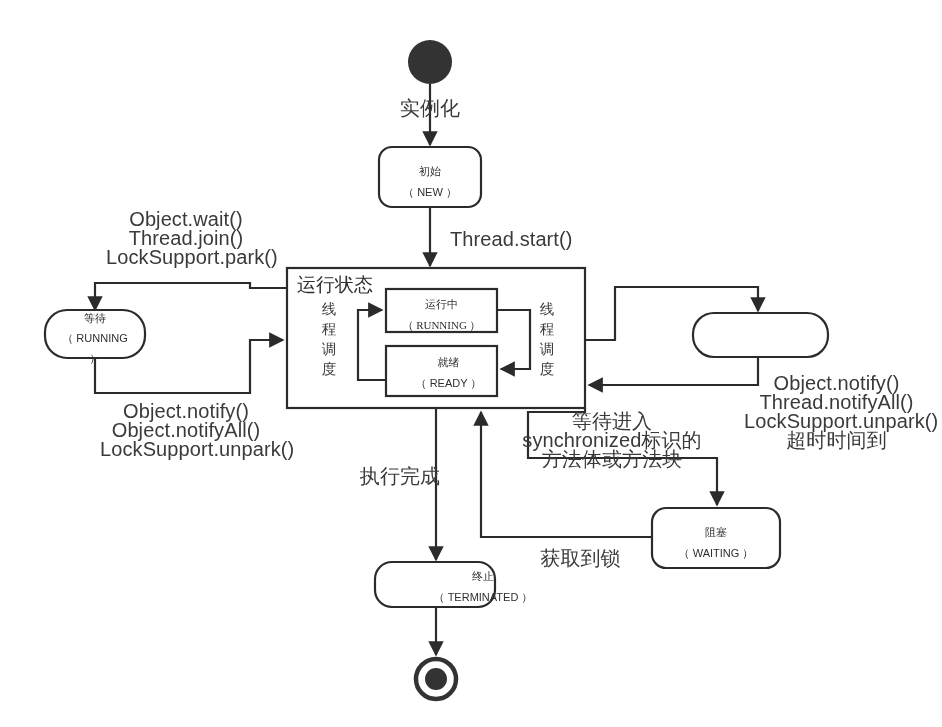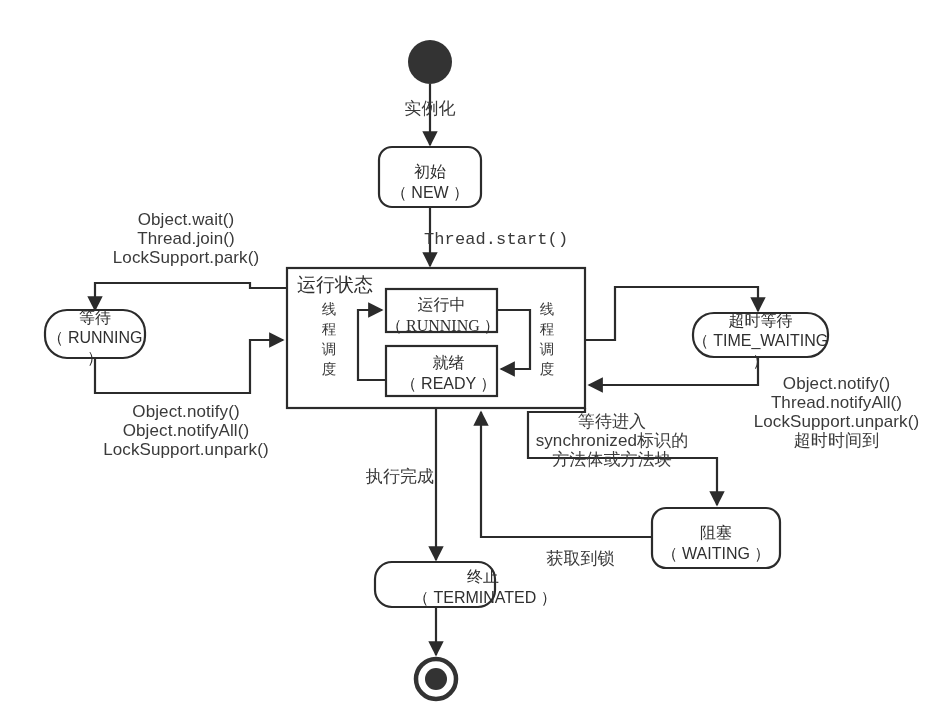--- a/index.html
+++ b/index.html
@@ -42,30 +42,30 @@
     stroke: none;
   }
   .ring {
     fill: none;
     stroke: #333333;
     stroke-width: 4.5;
   }
   .lbl {
     position: absolute;
     color: #3a3a3a;
-    font-size: 17px;
+    font-size: 20px;
     line-height: 19px;
     white-space: pre;
     text-align: center;
     letter-spacing: 0.1px;
   }
   .state-text {
     position: absolute;
     text-align: center;
-    font-size: 16px;
+    font-size: 11px;
     line-height: 21px;
     color: #2f2f2f;
     white-space: pre;
     pointer-events: none;
   }
   .vert-label {
     position: absolute;
     width: 18px;
     font-size: 14.5px;
     line-height: 20px;
@@ -139,33 +139,30 @@
   <div class="state-text" style="left:386px; top:294px; width:111px;font-family:Liberation Serif, serif;"><span>运行中</span>
 <span>（ RUNNING ）</span></div>
 
   <div class="state-text" style="left:386px; top:352px; width:125px;"><span>就绪</span>
 <span>（ READY ）</span></div>
 
   <div class="state-text" style="left:35px; top:308px; width:120px; line-height:20px;"><span>等待</span>
 <span>（ RUNNING</span>
 <span>）</span></div>
 
-  <div class="state-text" style="left:683px; top:311px; width:155px; line-height:20px;"><span>超时等待</span>
-<span>（ TIME_WAITING</span>
-<span>）</span></div>
 
   <div class="state-text" style="left:652px; top:522px; width:128px;"><span>阻塞</span>
 <span>（ WAITING ）</span></div>
 
   <div class="state-text" style="left:365px; top:566px; width:140px;margin-left:48px;"><span>终止</span>
 <span>（ TERMINATED ）</span></div>
 
   <div class="lbl" style="left:370px; top:99px; width:120px;">实例化</div>
 
-  <div class="lbl" style="left:424px; top:230px; width:130px; text-align:left;font-family:Liberation Mono, monospace;">Thread.start()</div>
+  <div class="lbl" style="left:450px; top:230px; width:130px; text-align:left;">Thread.start()</div>
 
   <div class="lbl" style="left:106px; top:210px; width:160px;">Object.wait()
 Thread.join()
 LockSupport.park()</div>
 
   <div class="lbl" style="left:100px; top:402px; width:172px;">Object.notify()
 Object.notifyAll()
 LockSupport.unpark()</div>
 
 

